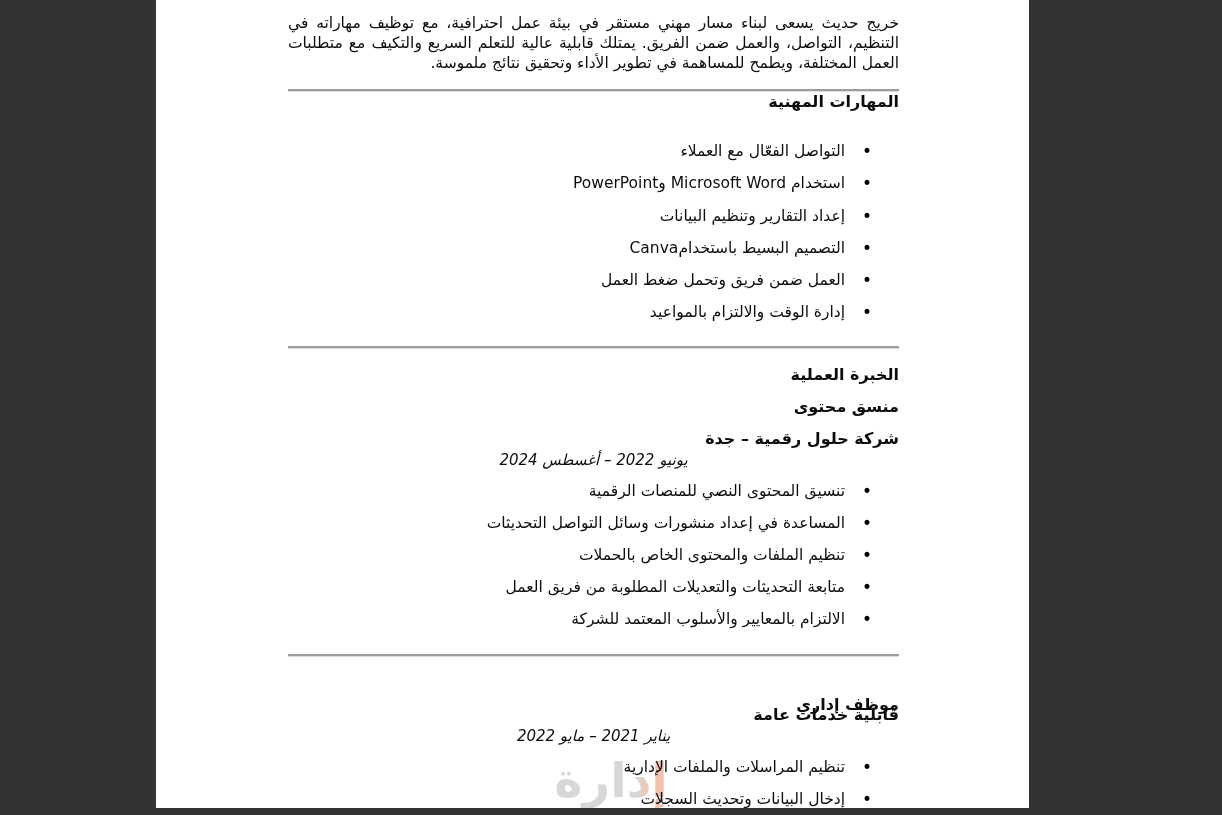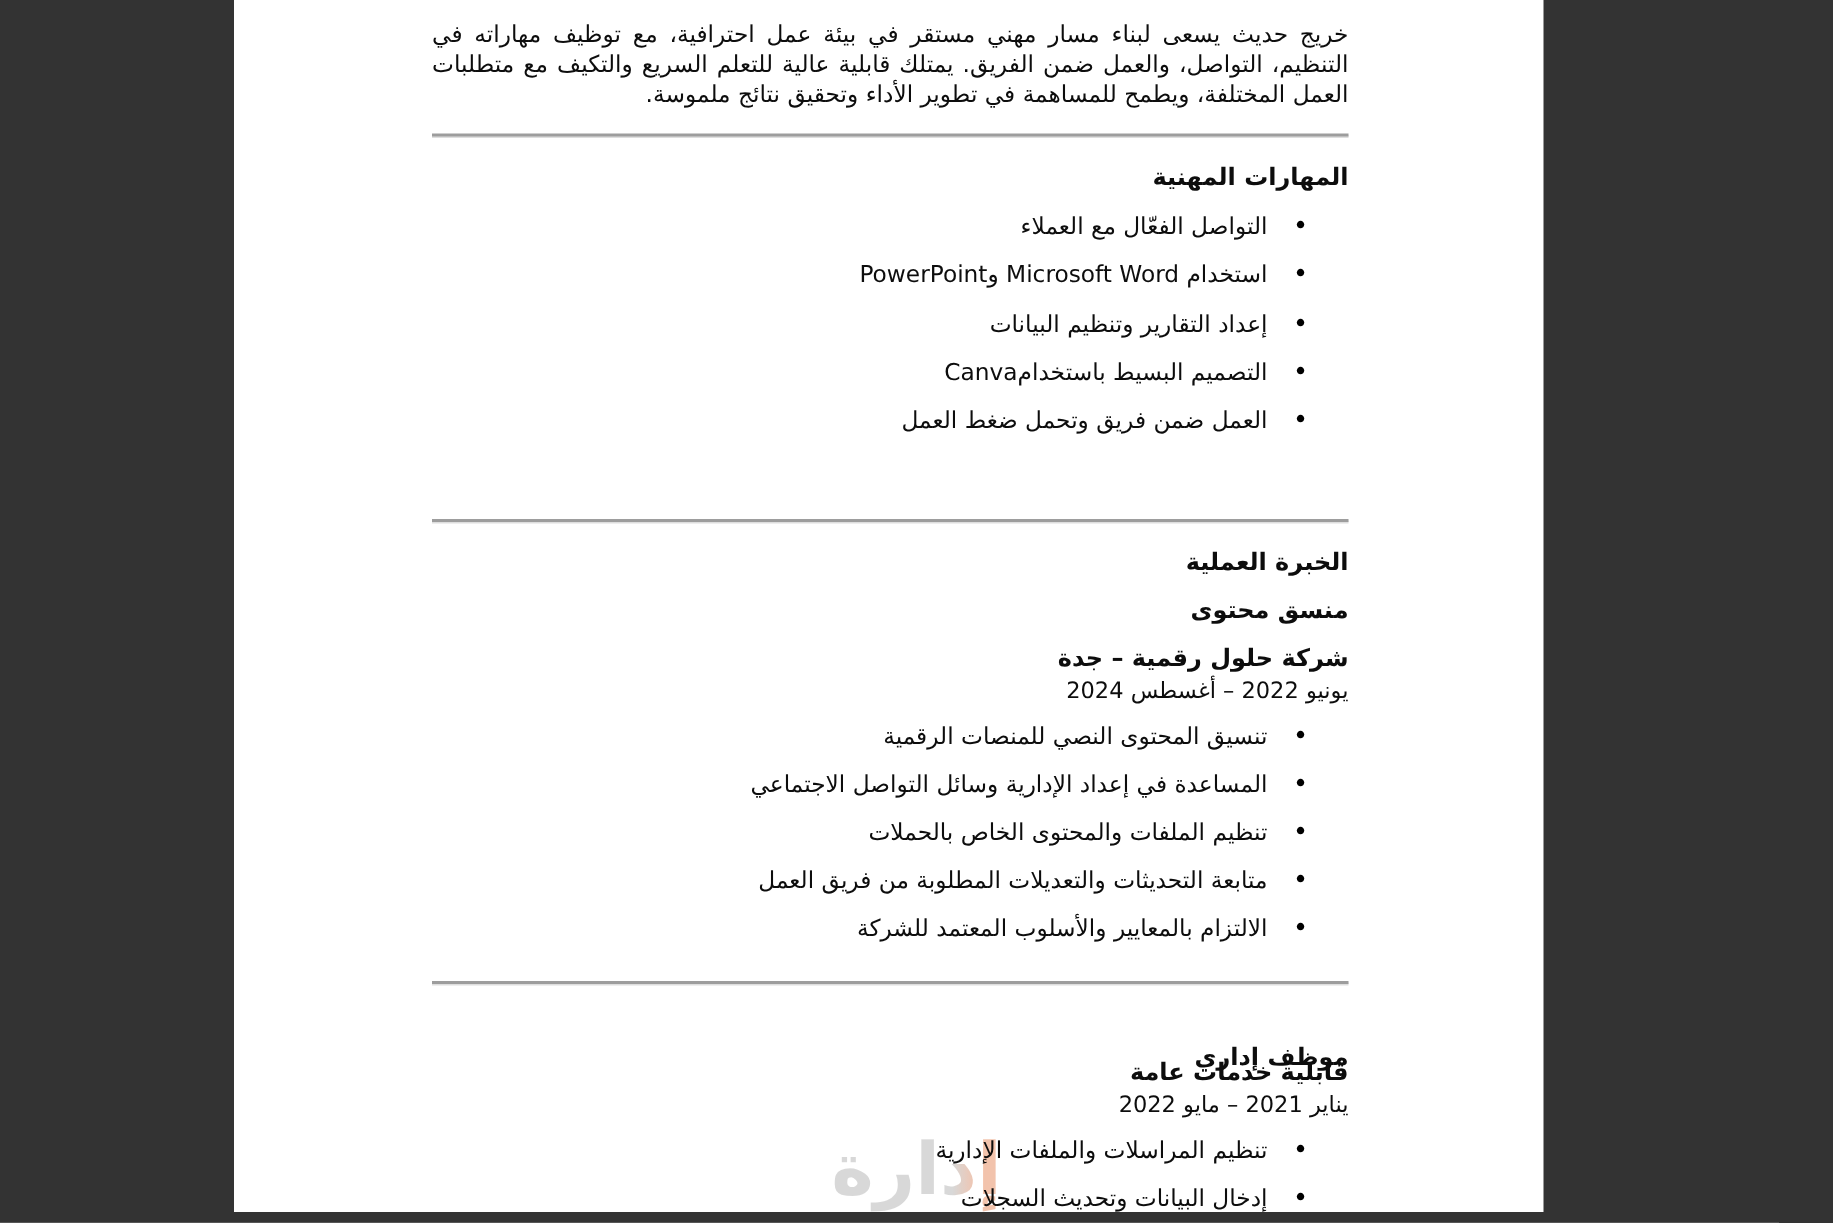--- a/index.html
+++ b/index.html
@@ -39,22 +39,23 @@
     left: 132px; width: 611px; height: 2px;
     background: #9d9d9d;
     box-shadow: 0 1px 0 #dedede;
   }
   .h-bold {
     font-weight: bold;
     font-size: 16px; line-height: 20px;
     text-align: right;
   }
   .date-line {
+    font-style: italic;
     font-size: 15px; line-height: 20px;
-    text-align: right;
+    text-align: center;
   }
   ul.blist {
     list-style: none;
     margin: 0; padding: 0 54px 0 0;
     text-align: right;
     font-size: 15.5px;
   }
   ul.blist li {
     position: relative;
     line-height: 32.3px;
@@ -98,41 +99,42 @@
 
 <div class="viewport">
   <div class="paper">
 
     <div class="watermark">إدارة</div>
 
     <p class="block intro">خريج حديث يسعى لبناء مسار مهني مستقر في بيئة عمل احترافية، مع توظيف مهاراته في التنظيم، التواصل، والعمل ضمن الفريق. يمتلك قابلية عالية للتعلم السريع والتكيف مع متطلبات العمل المختلفة، ويطمح للمساهمة في تطوير الأداء وتحقيق نتائج ملموسة.</p>
 
     <div class="hrule" style="top:89px"></div>
 
-    <h2 class="block h-bold" style="top:108px">المهارات المهنية</h2>
+    <h2 class="block h-bold" style="top:92px">المهارات المهنية</h2>
 
     <ul class="block blist" style="top:135px">
       <li>التواصل الفعّال مع العملاء</li>
       <li>استخدام Microsoft Word وPowerPoint</li>
       <li>إعداد التقارير وتنظيم البيانات</li>
       <li>التصميم البسيط باستخدامCanva</li>
       <li>العمل ضمن فريق وتحمل ضغط العمل</li>
+      <li>إدارة الوقت والالتزام بالمواعيد</li>
     </ul>
 
     <div class="hrule" style="top:346px"></div>
 
     <h2 class="block h-bold" style="top:365px">الخبرة العملية</h2>
 
     <h3 class="block h-bold" style="top:397px">منسق محتوى</h3>
     <h3 class="block h-bold" style="top:429px">شركة حلول رقمية – جدة</h3>
     <p class="block date-line" style="top:450px">يونيو 2022 – أغسطس 2024</p>
 
     <ul class="block blist tight" style="top:475px">
       <li>تنسيق المحتوى النصي للمنصات الرقمية</li>
-      <li>المساعدة في إعداد الإدارية وسائل التواصل الاجتماعي</li>
+      <li>المساعدة في إعداد منشورات وسائل التواصل التحديثات</li>
       <li>تنظيم الملفات والمحتوى الخاص بالحملات</li>
       <li>متابعة التحديثات والتعديلات المطلوبة من فريق العمل</li>
       <li>الالتزام بالمعايير والأسلوب المعتمد للشركة</li>
     </ul>
 
     <div class="hrule" style="top:654px"></div>
 
     <h3 class="block h-bold" style="top:695px">موظف إداري</h3>
     <h3 class="block h-bold" style="top:705px">قابلية خدمات عامة</h3>
     <p class="block date-line" style="top:726px">يناير 2021 – مايو 2022</p>

